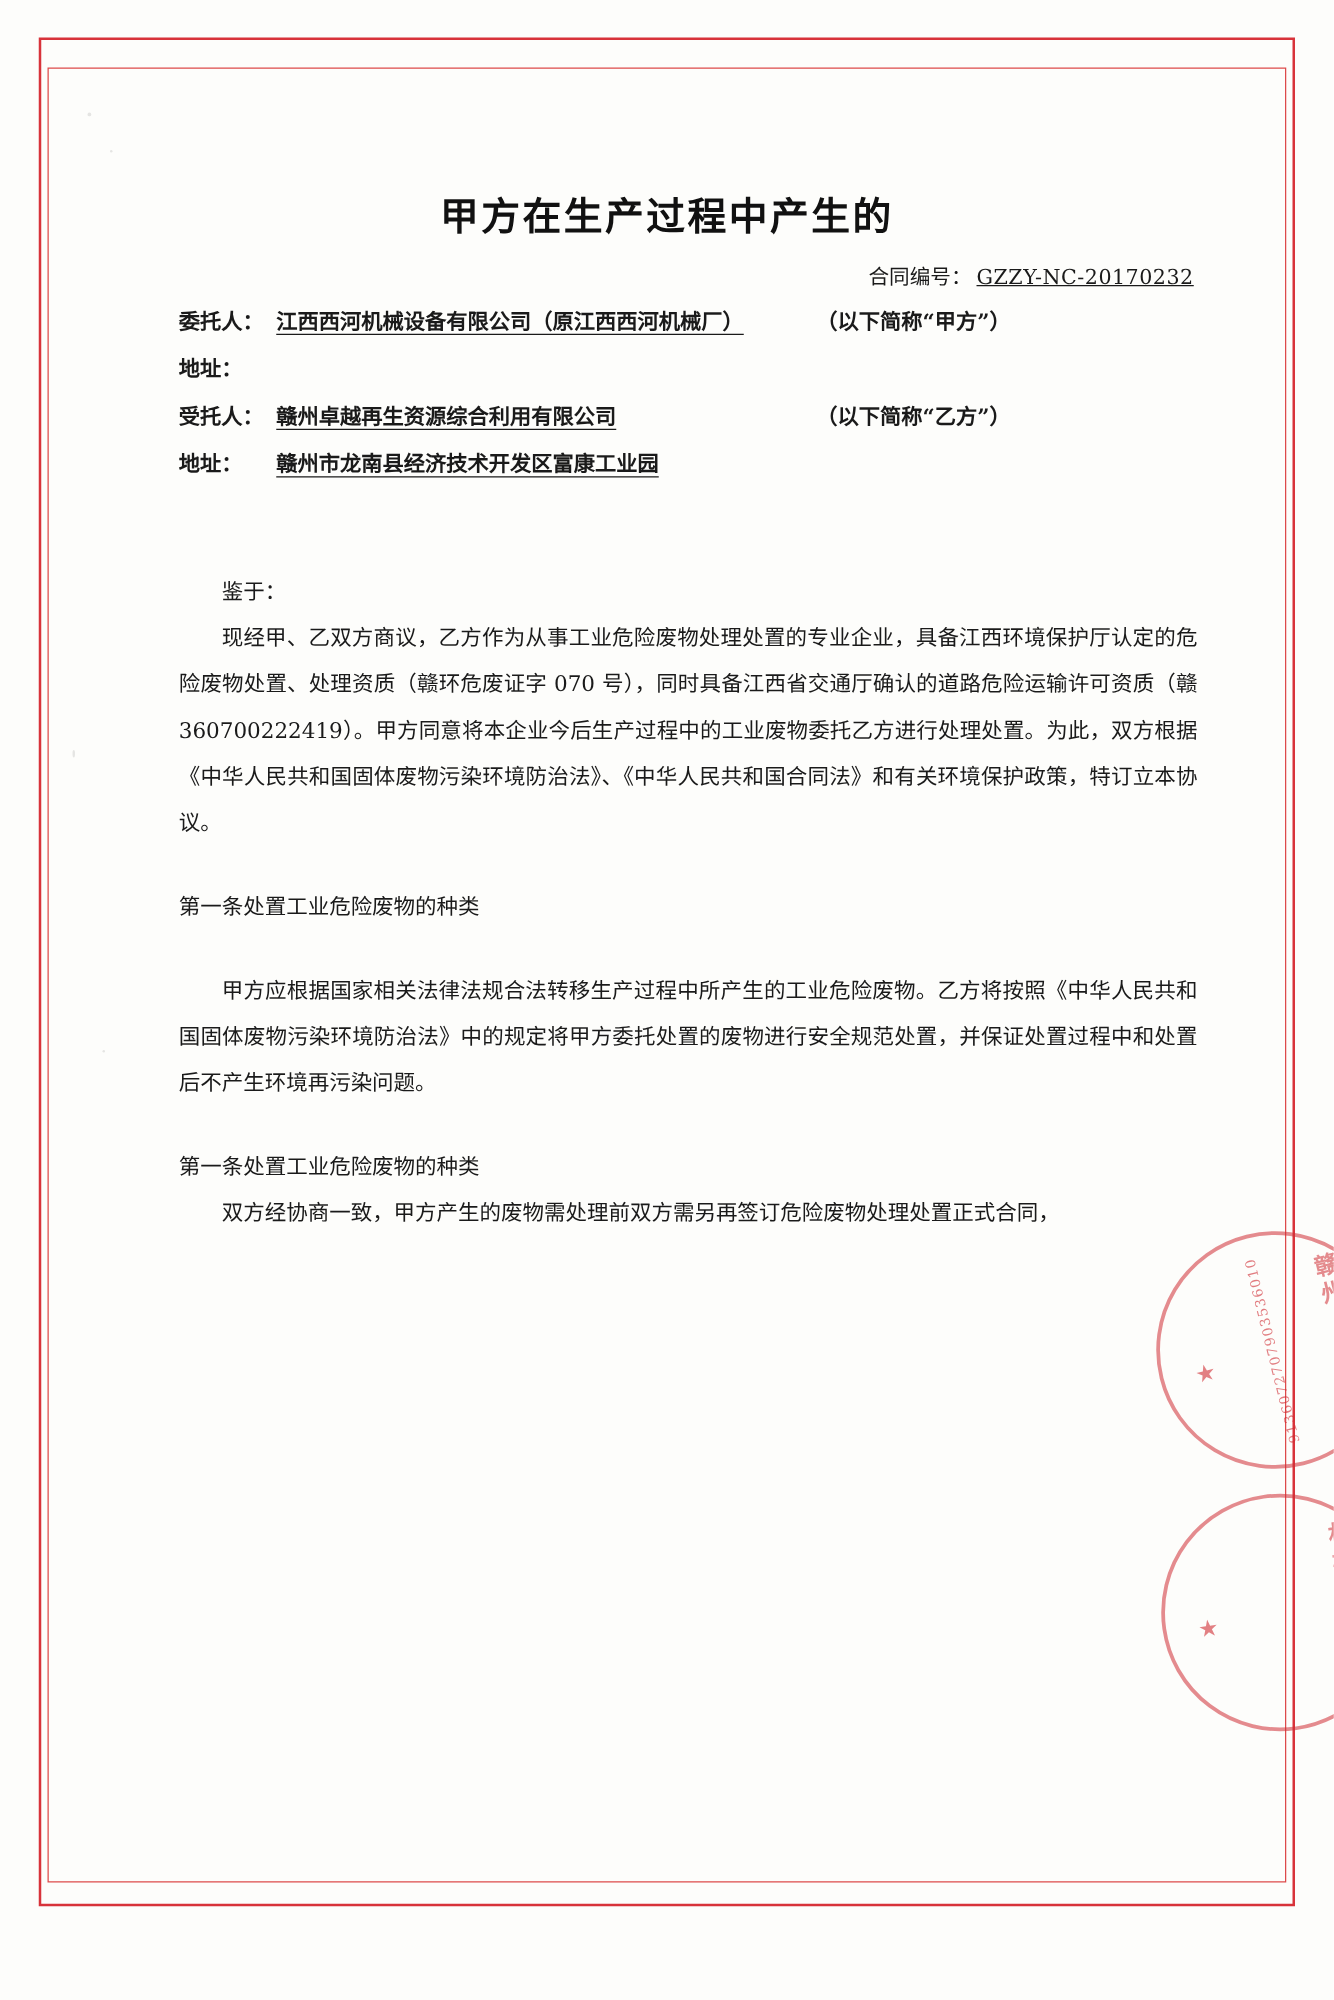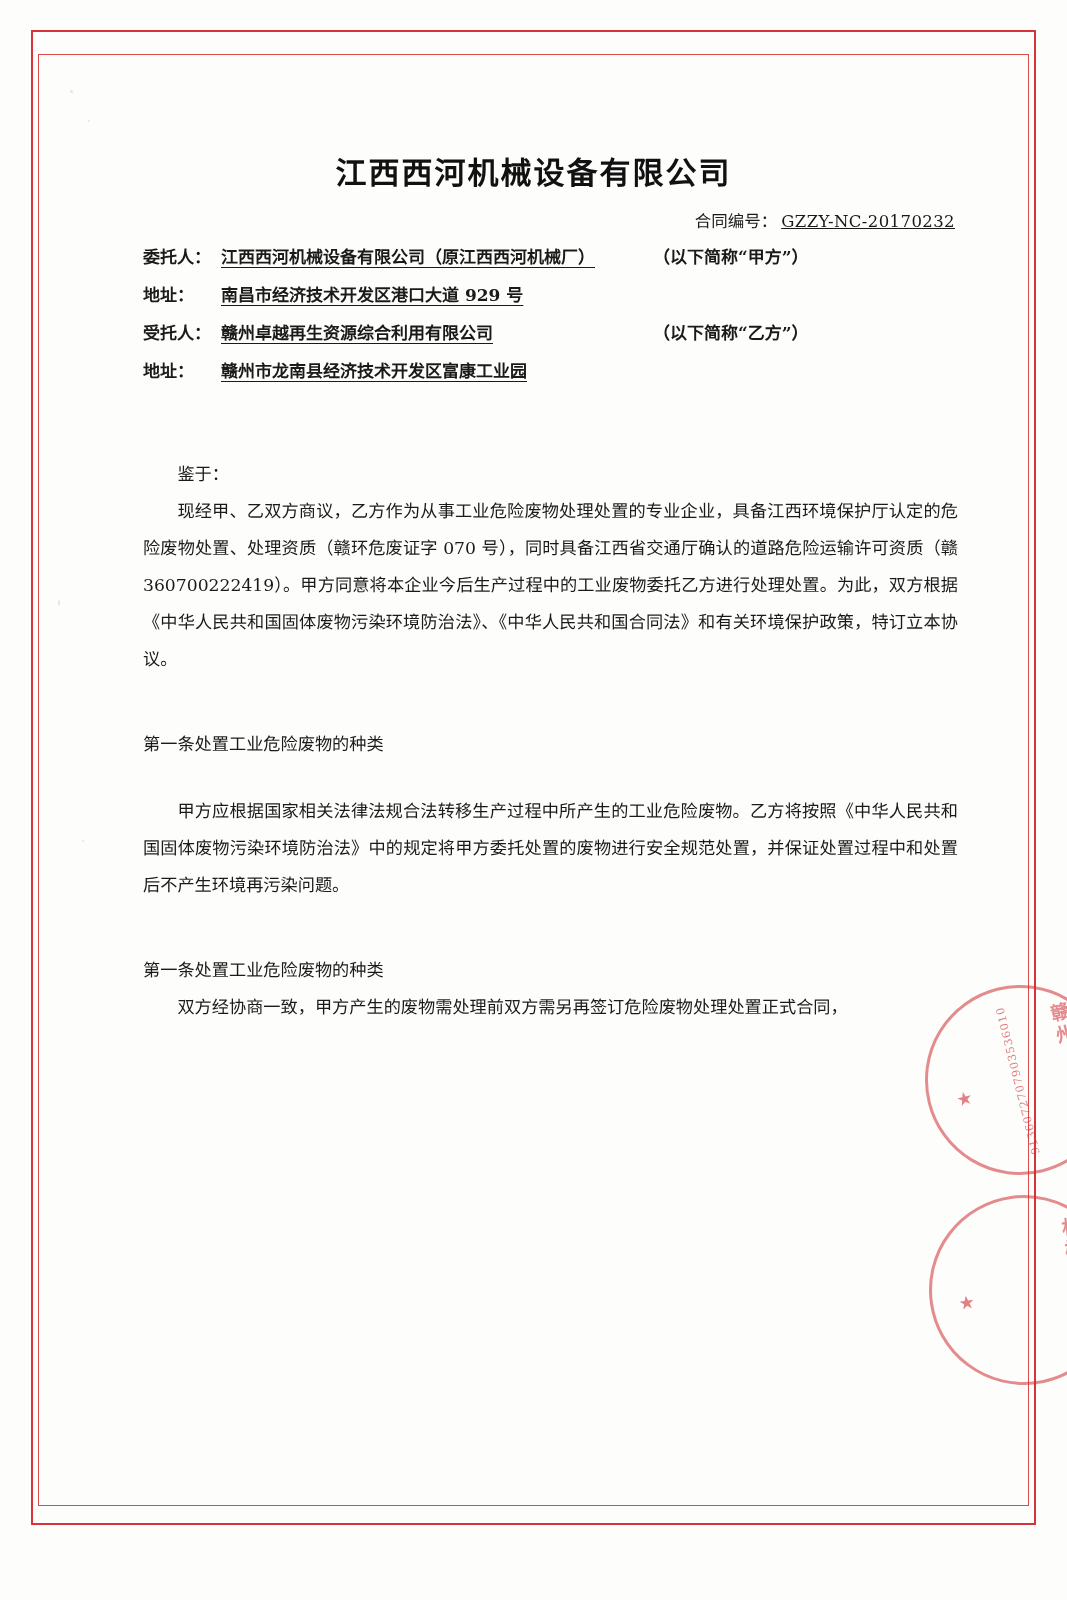--- a/index.html
+++ b/index.html
@@ -117,21 +117,21 @@
     width: 815px;
     font-size: 17.2px;
     line-height: 37px;
     text-align: justify;
   }
   .p-indent { text-indent: 2em; }
   .gap-md { height: 30px; }
   .sec-head {
     font-size: 17.2px;
     text-indent: 0;
-    margin-top: 18px;
+    margin-top: 0;
   }
 
   
   .stamp {
     position: absolute;
     border-radius: 50%;
     border: 3.5px solid rgba(208, 45, 52, 0.55);
     color: rgba(208, 45, 52, 0.6);
     box-sizing: border-box;
     pointer-events: none;
@@ -197,35 +197,34 @@
   <div class="red-frame-outer"></div>
   <div class="red-frame-inner"></div>
 
   <div class="speck" style="left:70px;top:90px;width:3px;height:3px;"></div>
   <div class="speck" style="left:88px;top:120px;width:2px;height:2px;"></div>
   <div class="speck" style="left:58px;top:600px;width:2px;height:6px;"></div>
   <div class="speck" style="left:82px;top:840px;width:2px;height:2px;"></div>
 
   <div class="content">
 
-    <div class="doc-title">江西西河机械设备有限公司</div>
+    <div class="doc-title">甲方在生产过程中产生的</div>
 
     <div class="contract-no">
       <span>合同编号：</span><span class="num">GZZY-NC-20170232</span>
     </div>
 
     <div class="party-block">
       <div class="party-row">
         <span class="party-label">委托人：</span>
         <span class="party-value pad-1">江西西河机械设备有限公司（原江西西河机械厂）</span>
         <span class="party-suffix">（以下简称“甲方”）</span>
       </div>
       <div class="party-row">
         <span class="party-label">地址：</span>
-        <span class="party-value pad-2">南昌市经济技术开发区港口大道 929 号</span>
         <span class="party-suffix"></span>
       </div>
       <div class="party-row">
         <span class="party-label">受托人：</span>
         <span class="party-value pad-3">赣州卓越再生资源综合利用有限公司</span>
         <span class="party-suffix">（以下简称“乙方”）</span>
       </div>
       <div class="party-row">
         <span class="party-label">地址：</span>
         <span class="party-value pad-4">赣州市龙南县经济技术开发区富康工业园</span>

